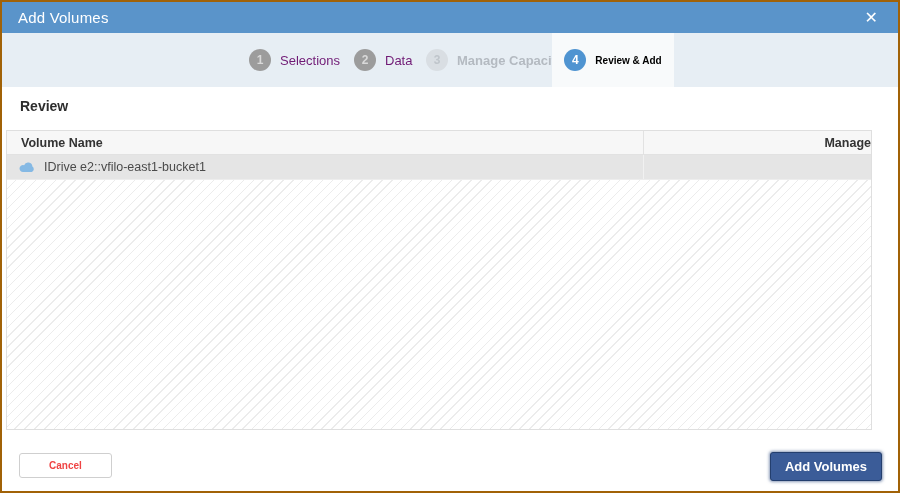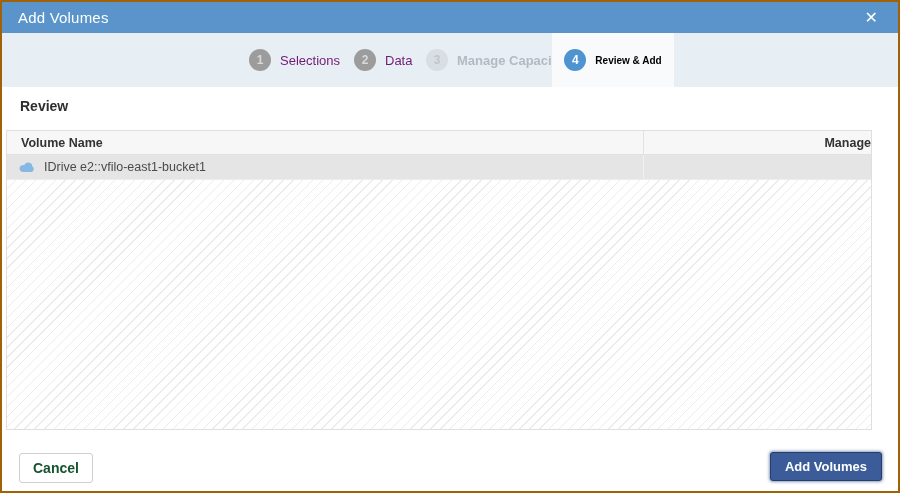--- a/index.html
+++ b/index.html
@@ -104,22 +104,22 @@
       135deg,
       #ffffff 0px, #ffffff 6px,
       #ececec 6px, #ececec 7px
     );
   }
   
   .btn-cancel {
     position: absolute; left: 17px; top: 366px;
     background: #ffffff;
     border: 1px solid #cfcfcf; border-radius: 3px;
-    padding: 6px 13px;
-    font-family: inherit; font-size: 14px; font-weight: 700; color: #14532d;
+    padding: 6px 29px;
+    font-family: inherit; font-size: 10px; font-weight: 700; color: #ef4444;
     cursor: pointer;
   }
   .btn-add {
     position: absolute; right: 16px; top: 365px;
     background: #3b5c98;
     border: 1px solid #243f6e; border-radius: 3px;
     box-shadow: 0 0 3px 1px rgba(43, 72, 125, 0.55);
     padding: 6px 14px;
     font-family: inherit; font-size: 13px; font-weight: 700; color: #ffffff;
     cursor: pointer;

